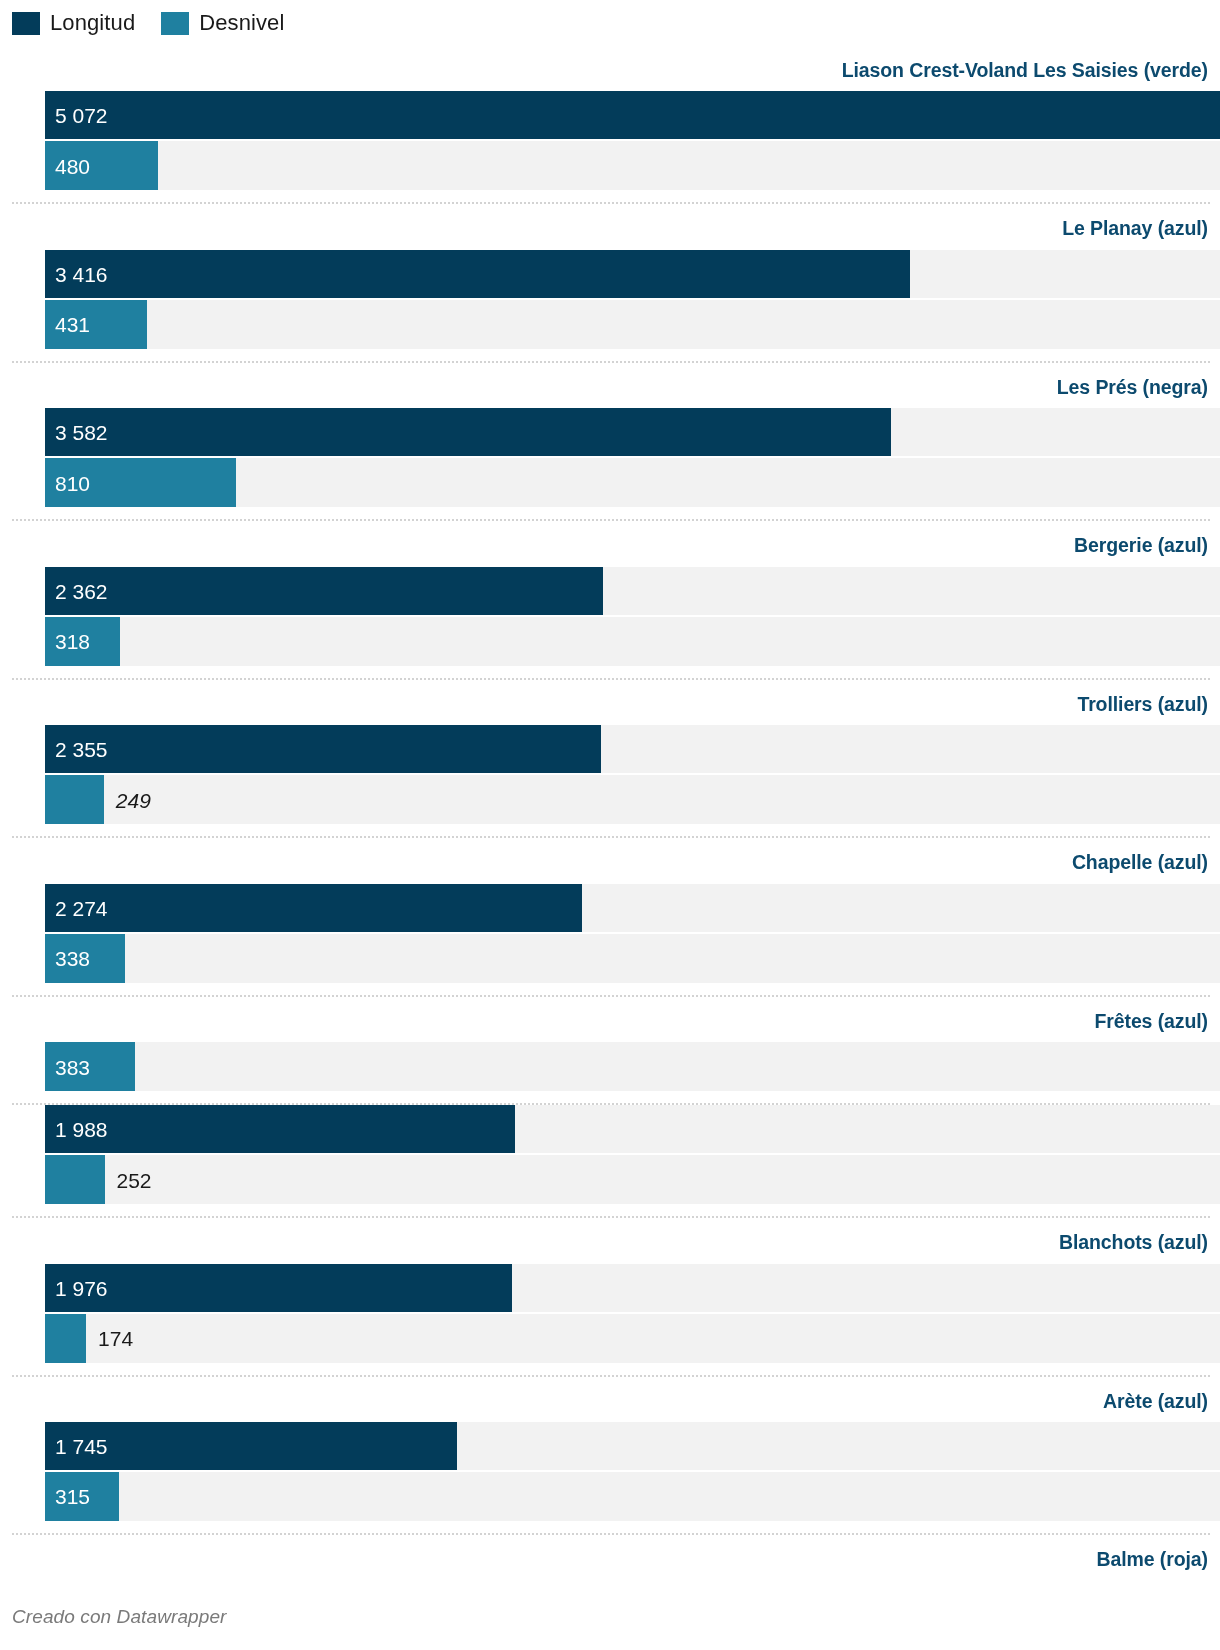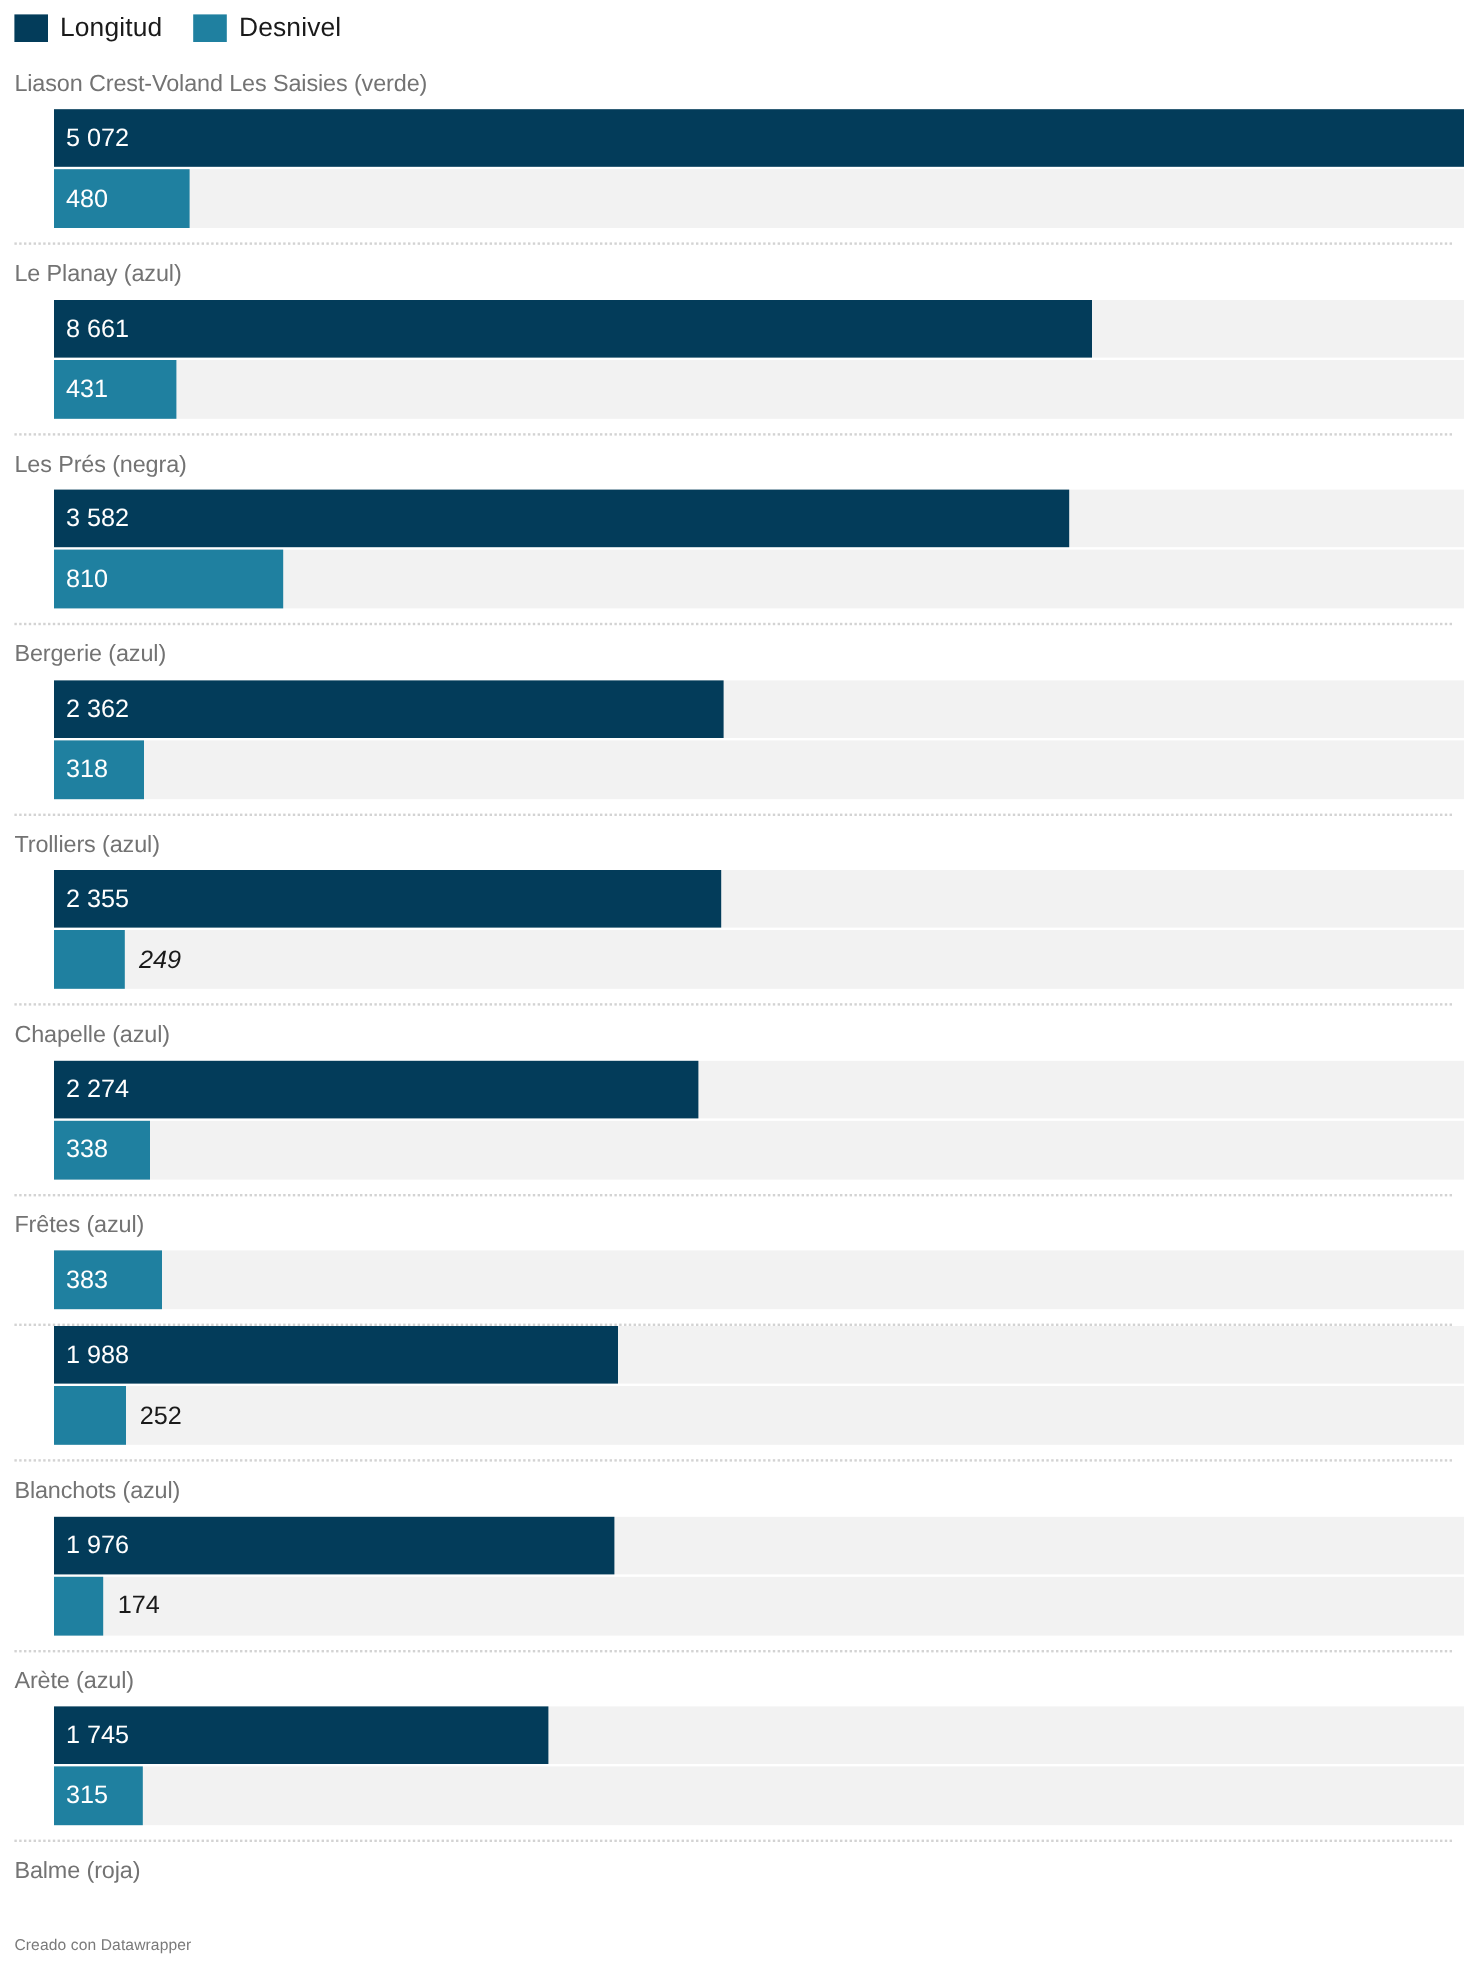--- a/index.html
+++ b/index.html
@@ -54,24 +54,24 @@
   }
   .group + .group { padding-top: 0; }
 
   .group-divider {
     height: 0;
     border-top: 2px dotted #d3d3d3;
     margin: 0 0 0 0;
   }
 
   .group-title {
-    text-align: left;
+    text-align: right;
     font-size: 19.5px;
-    font-weight: normal;
-    color: #737373;
+    font-weight: bold;
+    color: #0c4a6e;
     padding: 14px 2px 10px 0;
     line-height: 1.1;
     letter-spacing: -0.1px;
   }
 
   .bar-row {
     position: relative;
     width: 100%;
     background: #f2f2f2;
     height: 48px;
@@ -102,23 +102,24 @@
   }
   .bar-value.outside {
     color: #1a1a1a;
   }
 
   
   .footer {
     position: absolute;
     left: 12px;
     bottom: 22px;
-    font-size: 13px;
+    font-size: 19px;
     color: #7a7a7a;
     letter-spacing: 0.1px;
+    font-style: italic;
   }
 </style>
 </head>
 <body>
 
 <div class="chart-root">
 
   <div class="legend">
     <div class="legend-item">
       <span class="legend-swatch" style="background:#033c5a"></span>
@@ -140,21 +141,21 @@
         <div class="bar-row desnivel">
           <div class="bar-fill desnivel" style="width: 9.46372%; background: rgb(31, 128, 160);"></div>
           <span class="bar-value inside">480</span>
         </div>
       </div>
       <div class="group">
         <div class="group-divider"></div>
         <div class="group-title">Le Planay (azul)</div>
         <div class="bar-row longitud">
           <div class="bar-fill longitud" style="width: 72.1806%; background: rgb(3, 60, 90);"></div>
-          <span class="bar-value inside">8 661</span>
+          <span class="bar-value inside">3 416</span>
         </div>
         <div class="bar-row desnivel">
           <div class="bar-fill desnivel" style="width: 8.49763%; background: rgb(31, 128, 160);"></div>
           <span class="bar-value inside">431</span>
         </div>
       </div>
       <div class="group">
         <div class="group-divider"></div>
         <div class="group-title">Les Prés (negra)</div>
         <div class="bar-row longitud">

